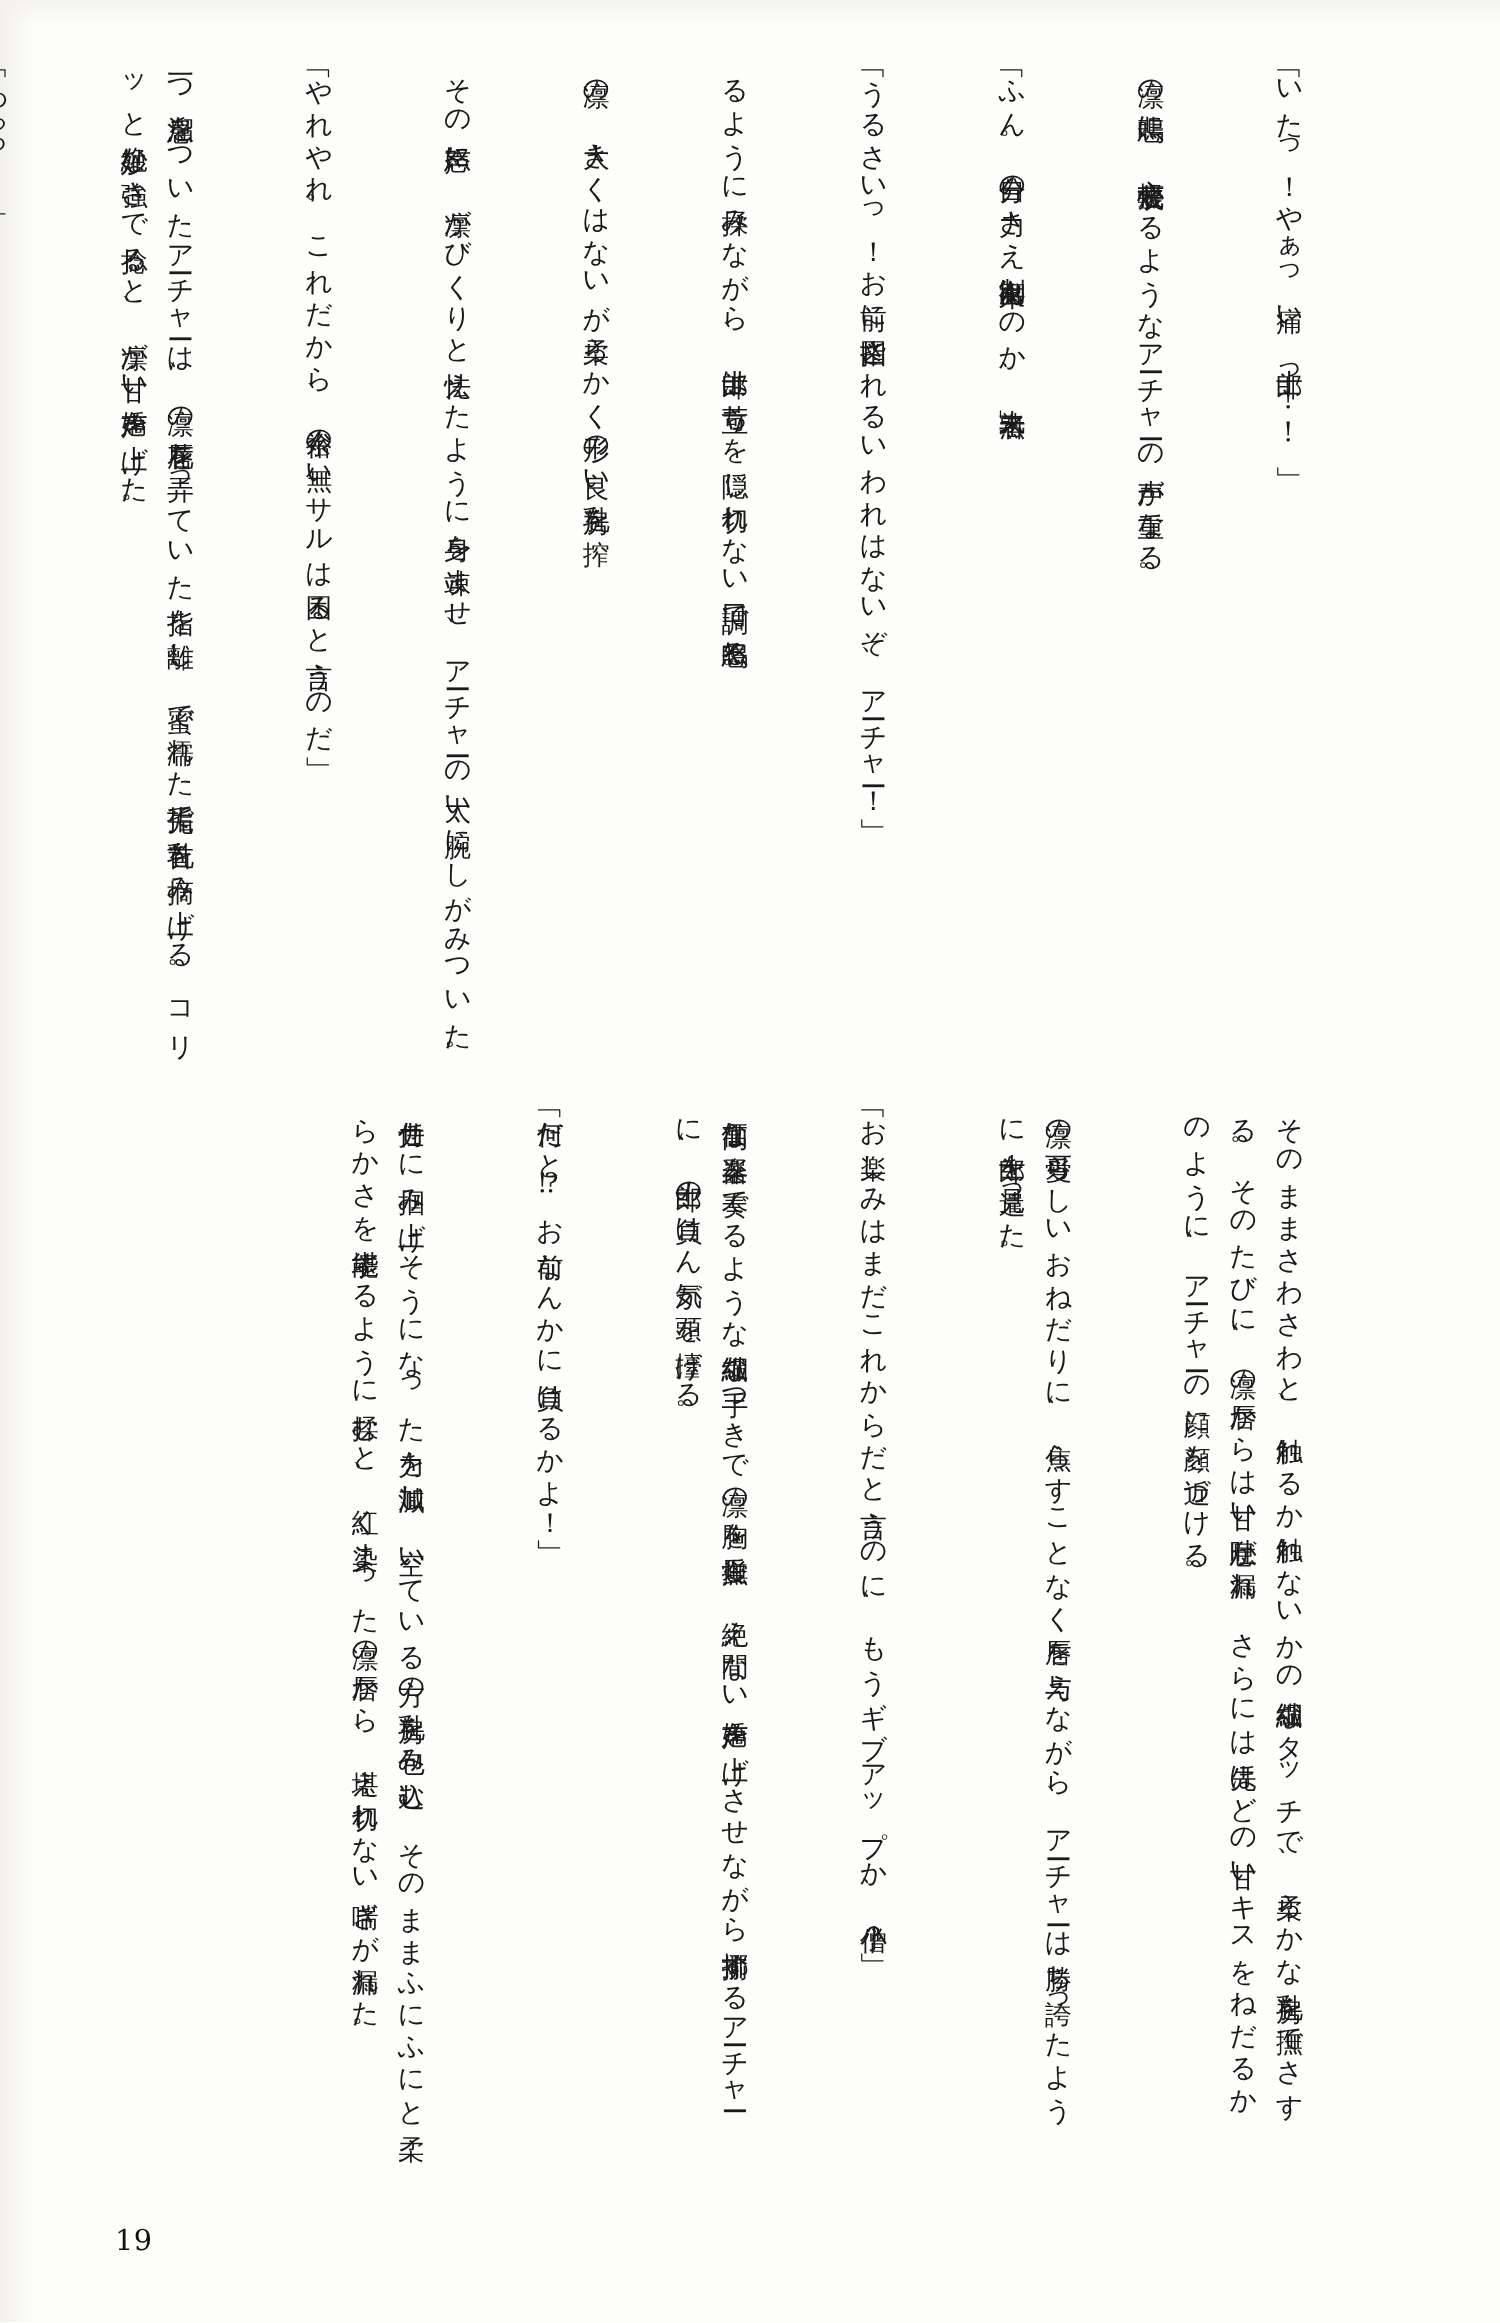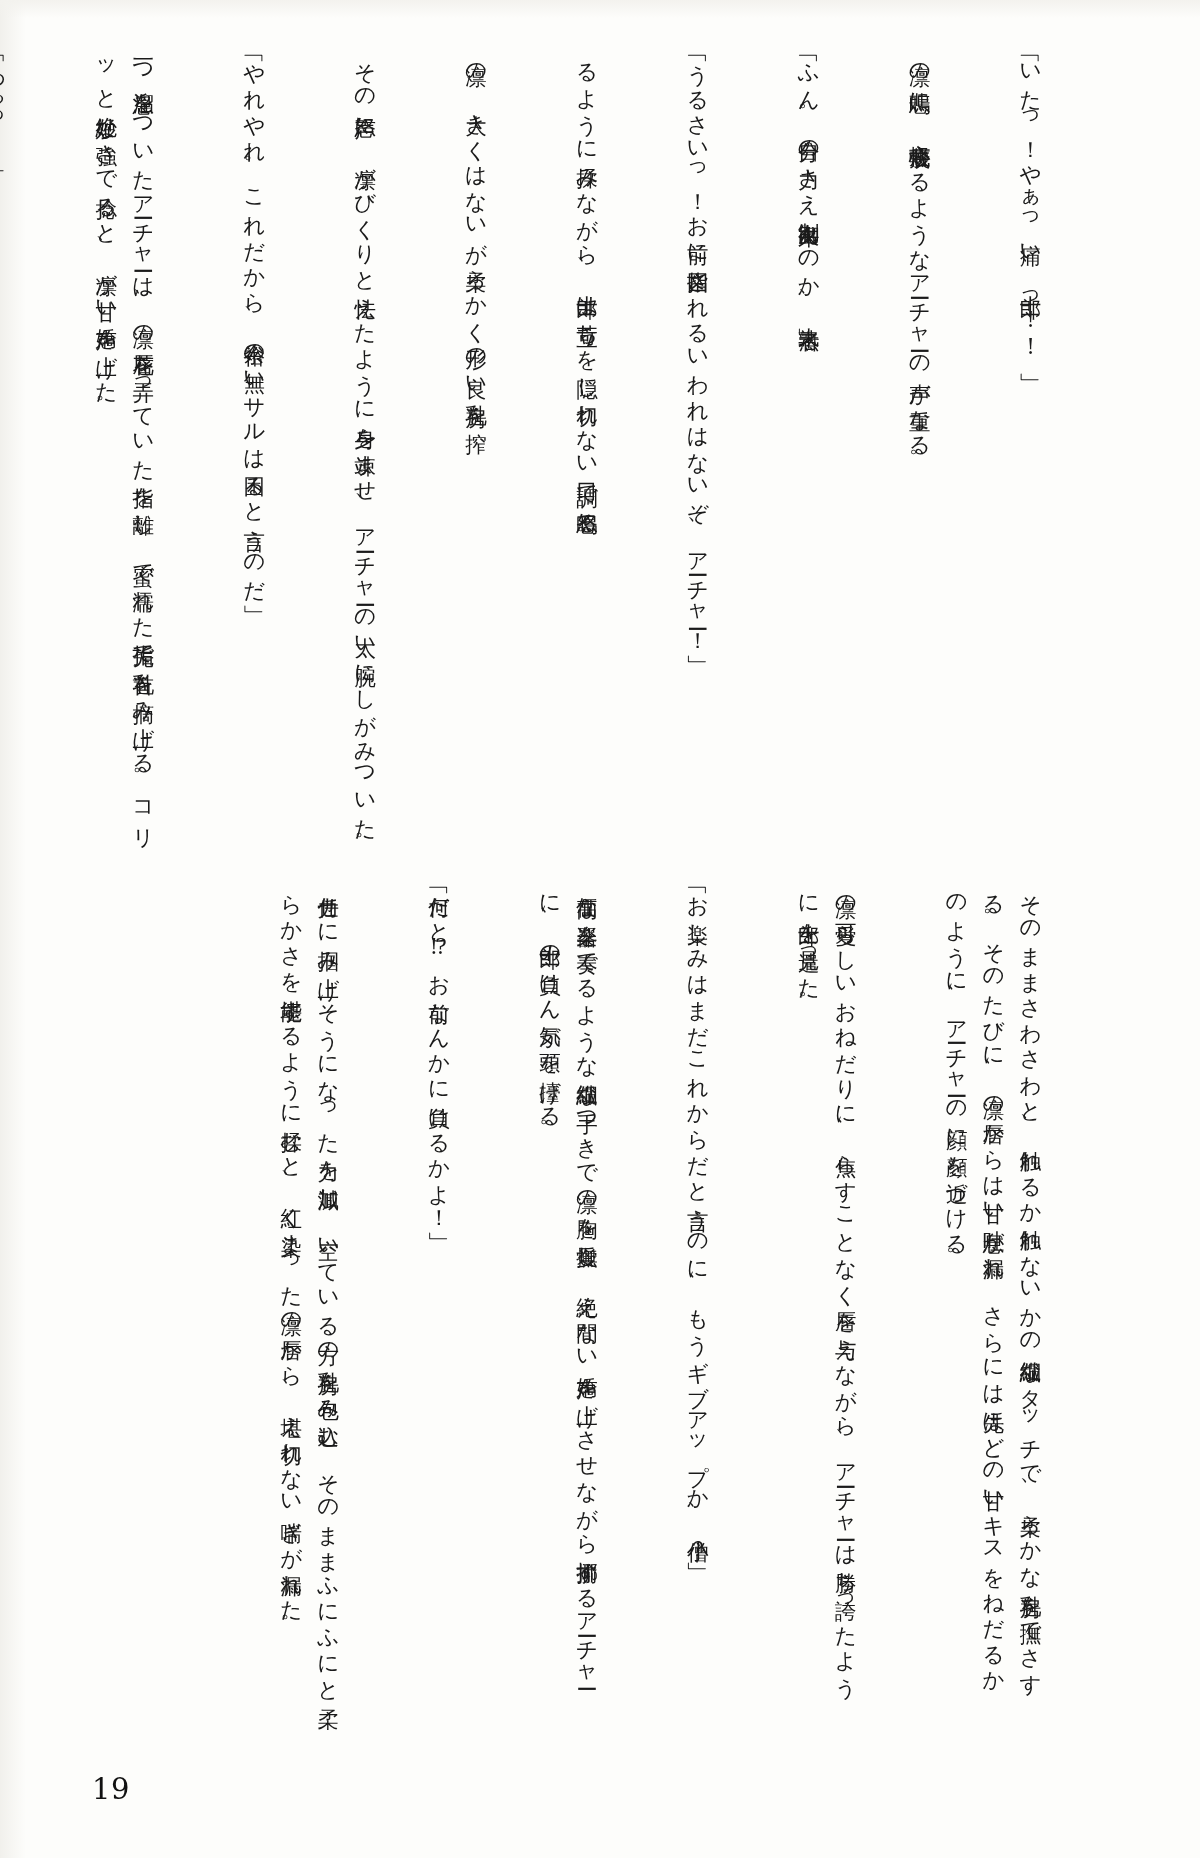--- a/index.html
+++ b/index.html
@@ -39,21 +39,21 @@
     height: 820px;
     width: 820px;
   }
   .para {
     display: block;
   }
   .page-number {
     position: absolute;
     left: 92px;
     bottom: 52px;
-    font-size: 29px;
+    font-size: 23px;
     font-family: "DejaVu Serif", "Liberation Serif", serif;
     color: #111;
     letter-spacing: 0.02em;
   }
   
   .paper-edge-left {
     position: absolute;
     left: 0; top: 0; bottom: 0;
     width: 26px;
     background: linear-gradient(to right, #f1f0ec, rgba(255,255,255,0));

